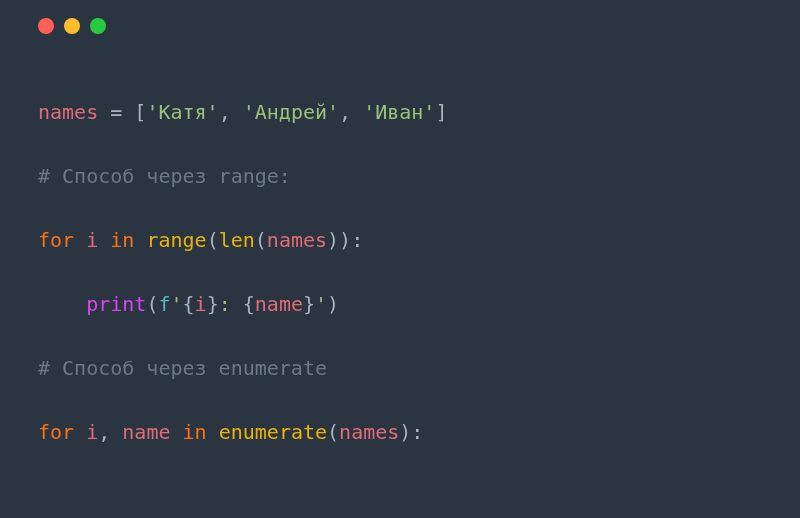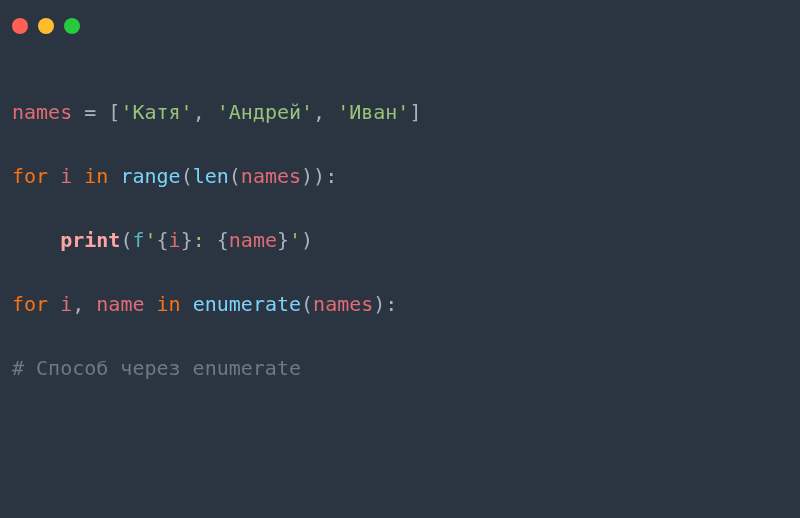--- a/index.html
+++ b/index.html
@@ -12,21 +12,21 @@
       width: 800px;
       height: 518px;
       font-family: 'Menlo', 'Monaco', 'Consolas', monospace;
       font-size: 20px;
       line-height: 1.6;
       overflow: hidden;
     }
     .window {
       width: 100%;
       height: 100%;
-      padding: 18px 12px;
+      padding: 18px 38px;
     }
     .titlebar {
       display: flex;
       gap: 10px;
       margin-bottom: 30px;
     }
     .dot {
       width: 16px;
       height: 16px;
       border-radius: 50%;
@@ -40,40 +40,41 @@
     }
     .line {
       display: block;
     }
     .tok-name    { color: #e06c75; }
     .tok-op      { color: #abb2bf; }
     .tok-punc    { color: #abb2bf; }
     .tok-string  { color: #98c379; }
     .tok-comment { color: #6c7986; }
     .tok-keyword { color: #f97316; }
-    .tok-builtin { color: #7dd3fc; }
-    .tok-func    { color: #fca5a5; font-weight: bold; }
+    .tok-builtin { color: #eab308; }
+    .tok-func    { color: #d946ef; }
     .tok-fprefix { color: #56b6c2; }
     .tok-fexpr   { color: #e06c75; }
   </style>
 </head>
 <body>
 
 <div class="window">
   <div class="titlebar">
     <div class="dot red"></div>
     <div class="dot yellow"></div>
     <div class="dot green"></div>
   </div>
 
   <div class="code">
 <span class="line"><span class="tok-name">names</span><span class="tok-op"> = </span><span class="tok-punc">[</span><span class="tok-string">'Катя'</span><span class="tok-punc">, </span><span class="tok-string">'Андрей'</span><span class="tok-punc">, </span><span class="tok-string">'Иван'</span><span class="tok-punc">]</span></span>
+<span class="line"><span class="tok-comment"># Способ через range:</span></span>
 <span class="line"><span class="tok-keyword">for</span><span> </span><span class="tok-name">i</span><span> </span><span class="tok-keyword">in</span><span> </span><span class="tok-builtin">range</span><span class="tok-punc">(</span><span class="tok-builtin">len</span><span class="tok-punc">(</span><span class="tok-name">names</span><span class="tok-punc">)</span><span class="tok-punc">):</span></span>
 <span class="line"><span>    </span><span class="tok-func">print</span><span class="tok-punc">(</span><span class="tok-fprefix">f</span><span class="tok-string">'</span><span class="tok-punc">{</span><span class="tok-fexpr">i</span><span class="tok-punc">}</span><span class="tok-string">: </span><span class="tok-punc">{</span><span class="tok-fexpr">name</span><span class="tok-punc">}</span><span class="tok-string">'</span><span class="tok-punc">)</span></span>
+<span class="line"><span class="tok-comment"># Способ через enumerate</span></span>
 <span class="line"><span class="tok-keyword">for</span><span> </span><span class="tok-name">i</span><span class="tok-punc">, </span><span class="tok-name">name</span><span> </span><span class="tok-keyword">in</span><span> </span><span class="tok-builtin">enumerate</span><span class="tok-punc">(</span><span class="tok-name">names</span><span class="tok-punc">):</span></span>
-<span class="line"><span class="tok-comment"># Способ через enumerate</span></span>
 
 
 
 
 
   </div>
 </div>
 
 </body></html>

